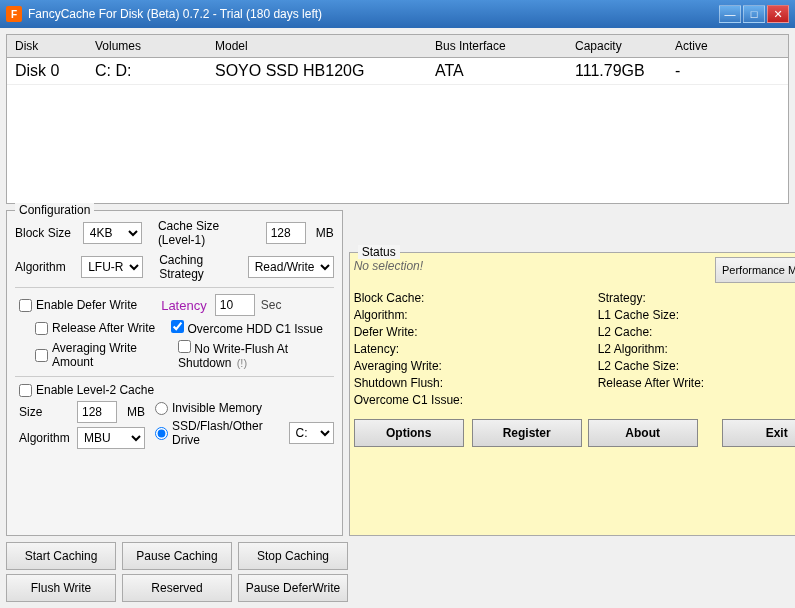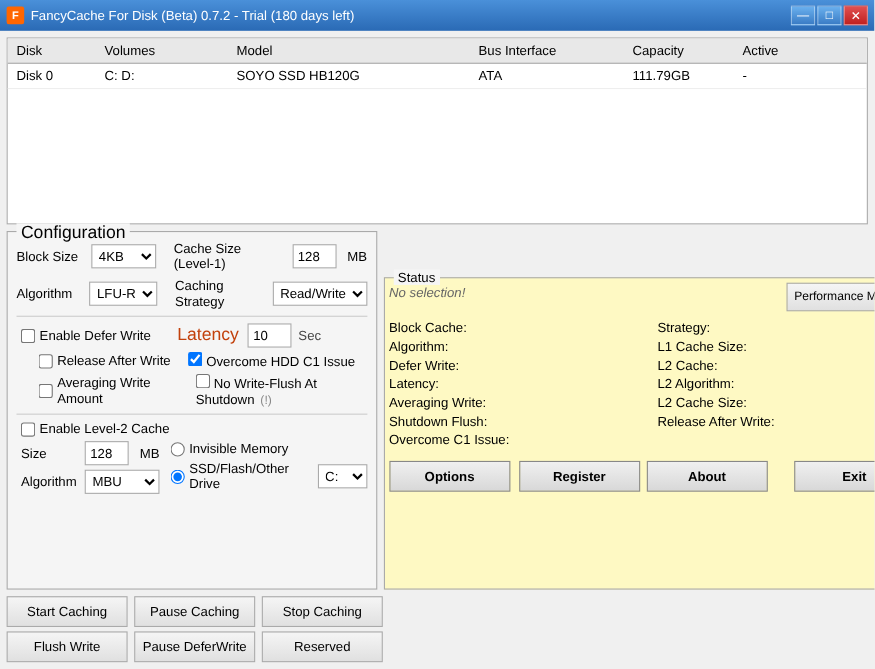--- a/index.html
+++ b/index.html
@@ -83,41 +83,41 @@
       font-size: 12px;
     }
     .table-row {
       display: grid;
       grid-template-columns: 80px 120px 220px 140px 100px 80px;
       padding: 2px 4px;
       border-bottom: 1px solid #eee;
     }
     .table-cell {
       padding: 2px 4px;
-      font-size: 12px;
+      font-size: 16px;
     }
     .bottom-section {
       display: flex;
       gap: 6px;
       flex: 1;
     }
     .config-panel {
       border: 1px solid #aaa;
       background: #f5f5f5;
       padding: 8px;
       width: 400px;
       position: relative;
     }
     .config-panel .panel-title {
       position: absolute;
       top: -8px;
       left: 8px;
       background: #f5f5f5;
       padding: 0 4px;
-      font-size: 16px;
+      font-size: 12px;
     }
     .status-panel {
       border: 1px solid #aaa;
       background: #fef9c3;
       padding: 4px;
       flex: 1;
       position: relative;
       margin-top: 42px;
     }
     .status-panel .panel-title {
@@ -202,21 +202,21 @@
       justify-content: space-between;
       align-items: center;
       margin-bottom: 8px;
     }
     .status-grid {
       display: grid;
       grid-template-columns: 1fr 1fr;
       gap: 3px 10px;
       font-size: 12px;
     }
-    .latency-label { font-size: 16px; color: #c2410c; }
+    .latency-label { font-size: 13px; color: #a21caf; }
     .unit-label { font-size: 12px; color: #444; }
     .radio-row {
       display: flex;
       align-items: center;
       gap: 4px;
       margin-bottom: 4px;
     }
     .hint-text { color: #888; font-size: 11px; }
   </style>
 </head>
@@ -392,18 +392,18 @@
   </div>
 
   <div style="display:flex; gap:6px;">
     <button class="btn-action">Start Caching</button>
     <button class="btn-action">Pause Caching</button>
     <button class="btn-action">Stop Caching</button>
     <div style="flex:1;"></div>
   </div>
   <div style="display:flex; gap:6px; margin-top:-2px;">
     <button class="btn-action">Flush Write</button>
+    <button class="btn-action">Reserved</button>
     <button class="btn-action">Pause DeferWrite</button>
-    <button class="btn-action">Reserved</button>
     <div style="flex:1;"></div>
   </div>
 
 </div>
 
 </body></html>

